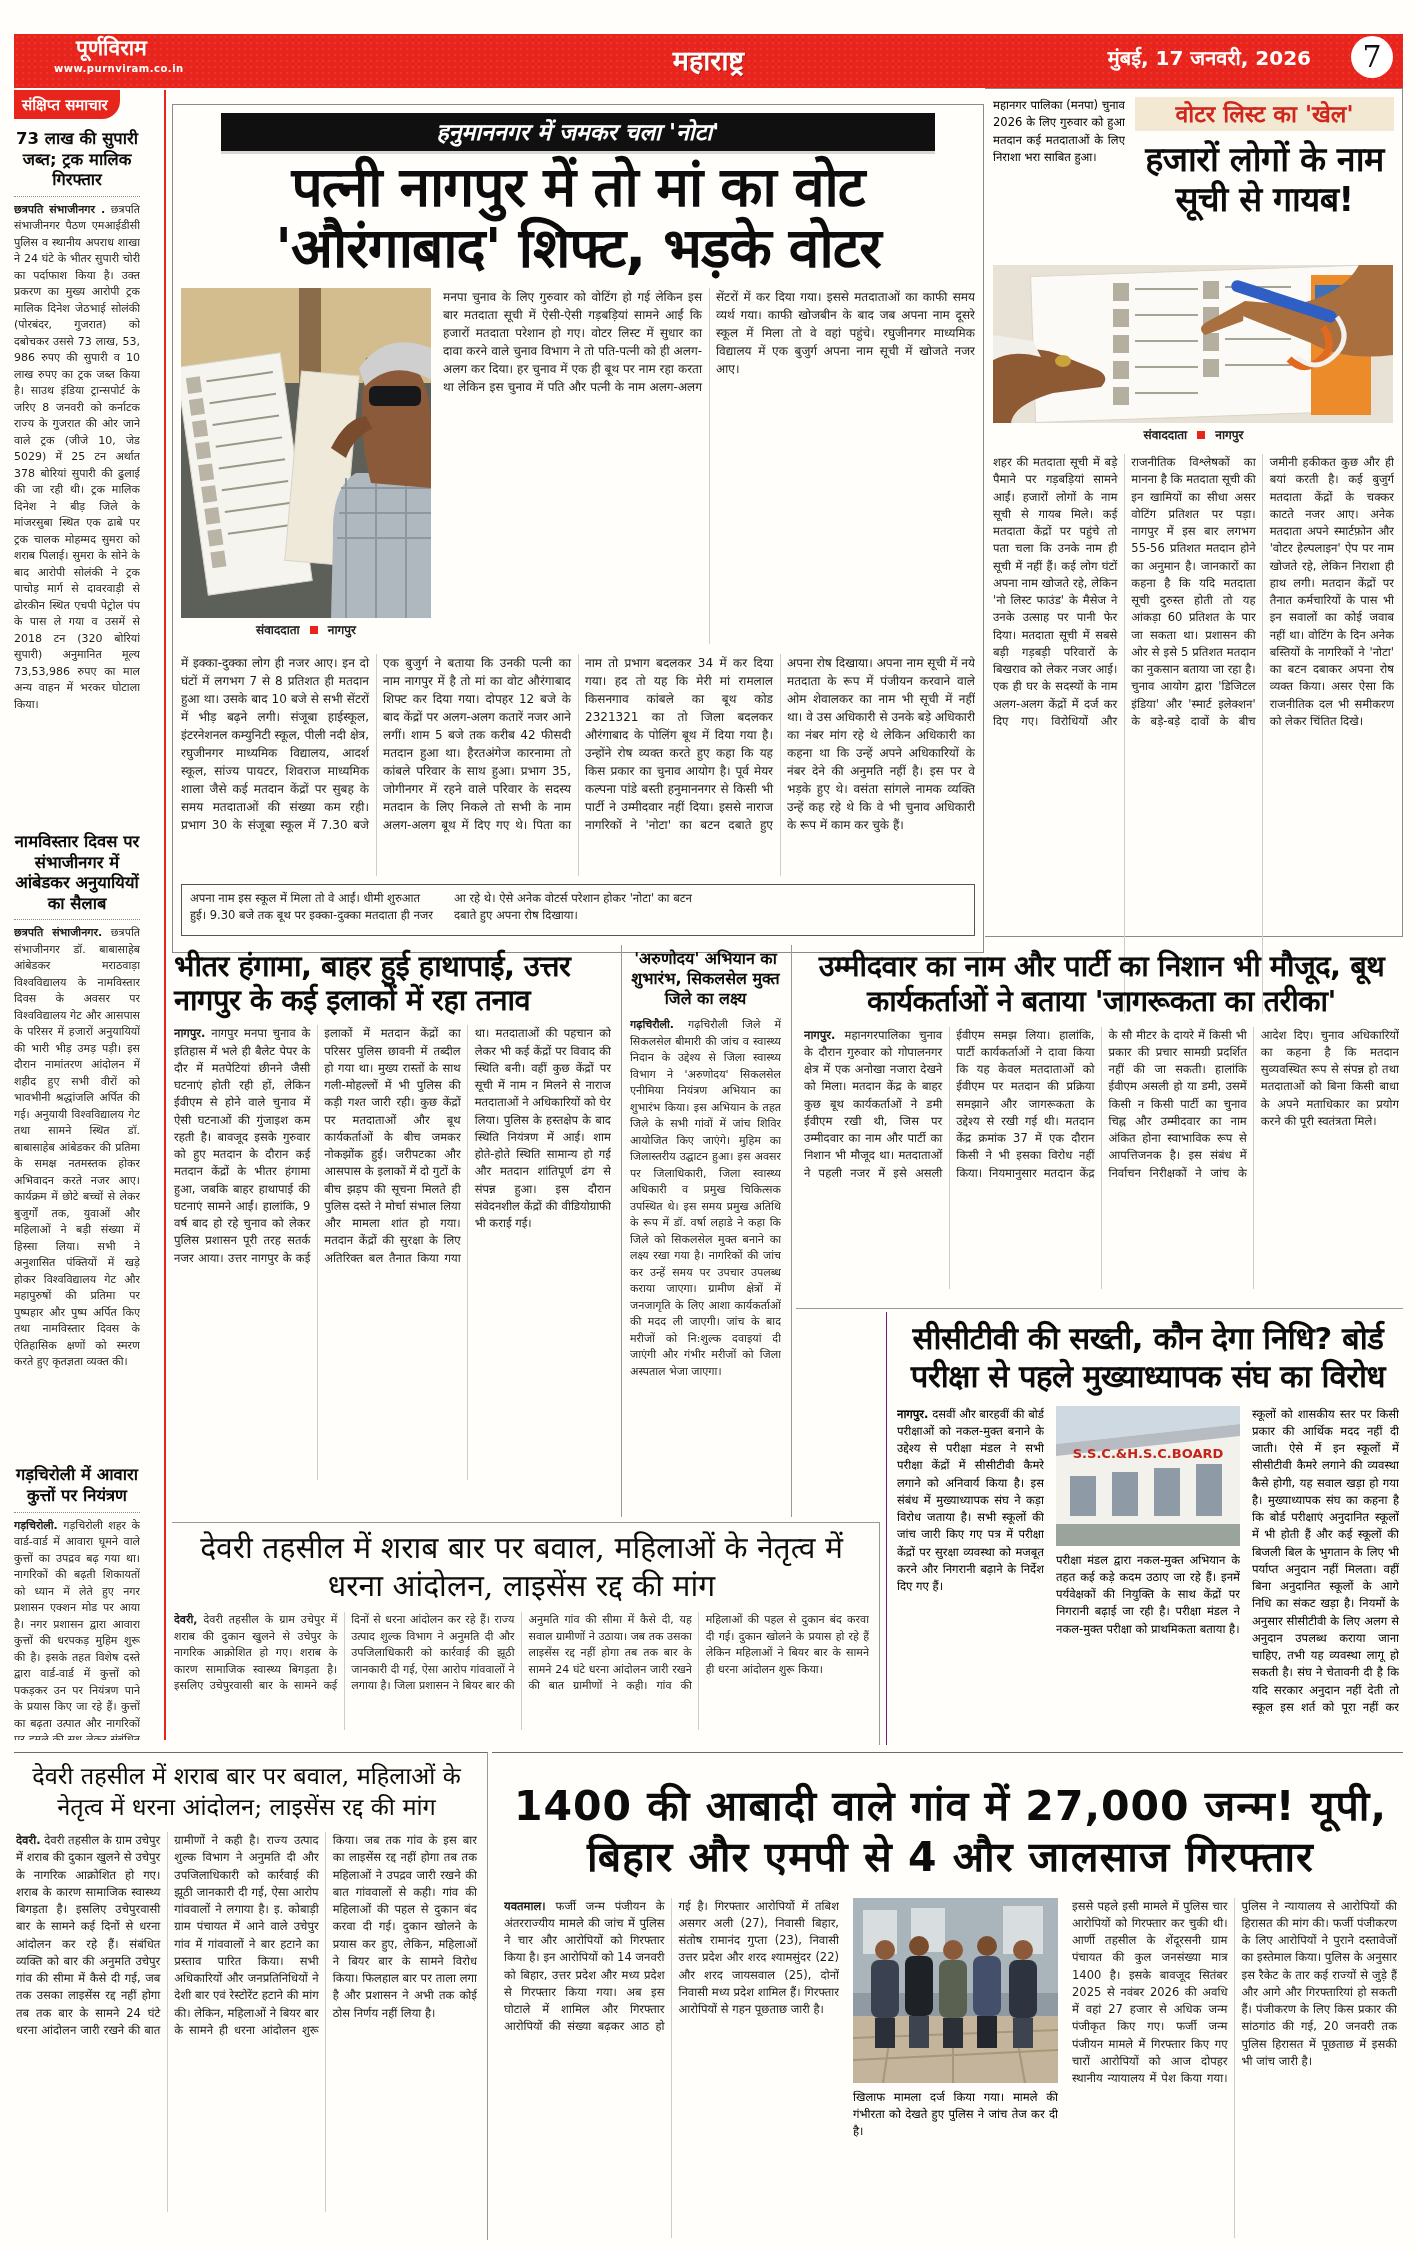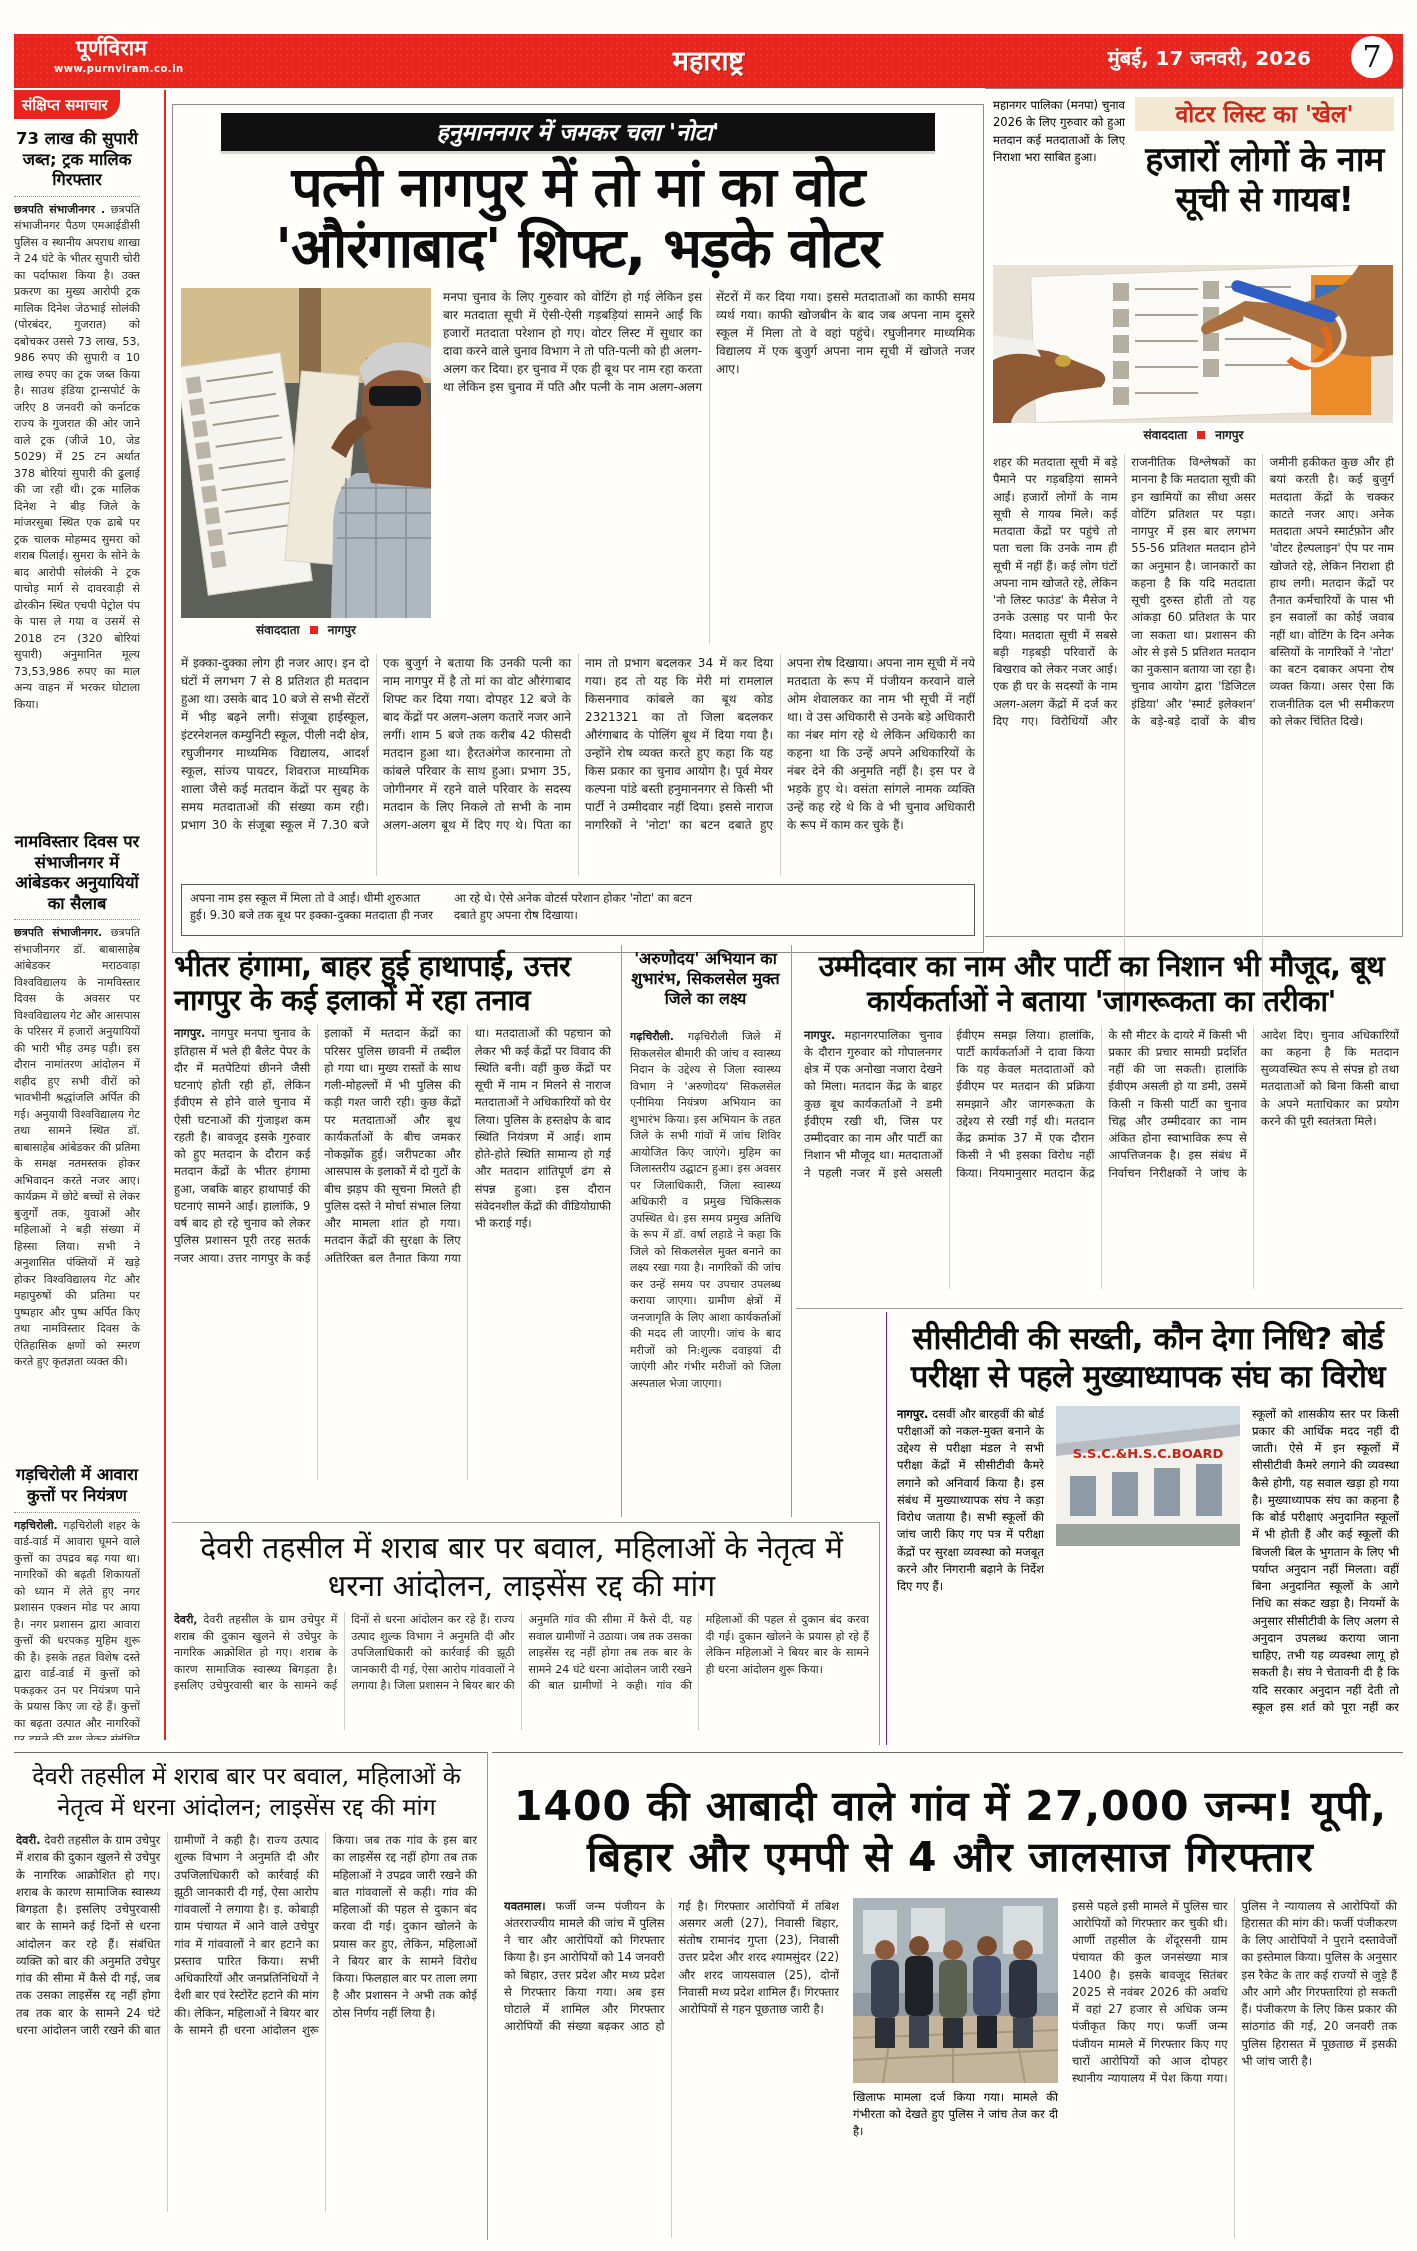--- a/index.html
+++ b/index.html
@@ -46,21 +46,21 @@
   .vt-right{flex:1;}
   .beige{background:#f3e9d2;color:#d0261b;font-weight:bold;font-size:23px;text-align:center;line-height:34px;height:34px;}
   .voter-hl{font-size:34px;font-weight:bold;text-align:center;line-height:1.18;margin-top:8px;letter-spacing:-.5px;}
   .voter-body{margin-top:8px;height:560px;font-size:11.5px;}
   
   .ruckus{position:absolute;left:172px;top:945px;width:450px;height:572px;border-right:1px solid #9b9992;box-sizing:border-box;padding:4px 10px 0 2px;}
   .ruckus h2{font-size:29px;line-height:1.18;letter-spacing:-.5px;}
   .ruckus .artbody{margin-top:8px;height:455px;font-size:11.5px;}
   .arunoday{position:absolute;left:626px;top:945px;width:166px;height:572px;border-right:1px solid #9b9992;box-sizing:border-box;padding:4px 10px 0 4px;}
   .arunoday h3{font-size:16px;text-align:center;line-height:1.25;}
-  .arunoday .artbody{margin-top:20px;height:468px;font-size:11px;column-count:1;}
+  .arunoday .artbody{margin-top:8px;height:468px;font-size:11px;column-count:1;}
   .evm{position:absolute;left:796px;top:945px;width:607px;height:364px;border-bottom:1px solid #9b9992;box-sizing:border-box;padding:4px 4px 0 8px;}
   .evm h2{font-size:29px;text-align:center;line-height:1.2;letter-spacing:-.5px;}
   .evm .artbody{margin-top:8px;height:262px;font-size:11.5px;}
   .cctv{position:absolute;left:886px;top:1312px;width:517px;height:433px;box-sizing:border-box;padding:8px 4px 0 10px;border-left:1px solid #701a75;}
   .cctv h2{font-size:31px;line-height:1.22;text-align:center;letter-spacing:-.5px;}
   .cctv-grid{display:grid;grid-template-columns:1fr 184px 1fr;gap:12px;margin-top:10px;height:310px;overflow:hidden;}
   .cctv-grid .txt{font-size:11.5px;line-height:1.5;text-align:justify;overflow:hidden;}
   .below{font-size:11.5px;line-height:1.5;text-align:justify;margin-top:6px;overflow:hidden;}
   .devari-mid{position:absolute;left:172px;top:1522px;width:708px;height:223px;border-top:1px solid #9b9992;border-right:1px solid #9b9992;box-sizing:border-box;padding:6px 10px 0 2px;}
   .devari-mid h2{font-family:"DejaVu Serif","Liberation Serif",serif;font-weight:500;font-size:30px;line-height:1.25;text-align:center;}
@@ -287,20 +287,23 @@
             <text x="92" y="52" text-anchor="middle" font-size="13" font-weight="bold" fill="#c42318">S.S.C.&amp;H.S.C.BOARD</text>
             <g fill="#8e9aa5">
               <rect x="14" y="70" width="26" height="40"></rect>
                 <rect x="56" y="66" width="26" height="44"></rect>
               <rect x="98" y="62" width="26" height="48"></rect>
                 <rect x="140" y="58" width="26" height="52"></rect>
             </g>
             <rect x="0" y="118" width="184" height="22" fill="#9aa49d"></rect>
           </svg>
         </figure>
+        <div class="below">
+          <span>परीक्षा मंडल द्वारा नकल-मुक्त अभियान के तहत कई कड़े कदम उठाए जा रहे हैं। इनमें पर्यवेक्षकों की नियुक्ति के साथ केंद्रों पर निगरानी बढ़ाई जा रही है। परीक्षा मंडल ने नकल-मुक्त परीक्षा को प्राथमिकता बताया है।</span>
+        </div>
       </div>
       <div class="txt">
         <span>स्कूलों को शासकीय स्तर पर किसी प्रकार की आर्थिक मदद नहीं दी जाती। ऐसे में इन स्कूलों में सीसीटीवी कैमरे लगाने की व्यवस्था कैसे होगी, यह सवाल खड़ा हो गया है। मुख्याध्यापक संघ का कहना है कि बोर्ड परीक्षाएं अनुदानित स्कूलों में भी होती हैं और कई स्कूलों की बिजली बिल के भुगतान के लिए भी पर्याप्त अनुदान नहीं मिलता। वहीं बिना अनुदानित स्कूलों के आगे निधि का संकट खड़ा है। नियमों के अनुसार सीसीटीवी के लिए अलग से अनुदान उपलब्ध कराया जाना चाहिए, तभी यह व्यवस्था लागू हो सकती है। संघ ने चेतावनी दी है कि यदि सरकार अनुदान नहीं देती तो स्कूल इस शर्त को पूरा नहीं कर पाएंगे।</span>
       </div>
     </div>
   </section>
 
   <section class="devari-mid">
     <h2>देवरी तहसील में शराब बार पर बवाल, महिलाओं के नेतृत्व में धरना आंदोलन, लाइसेंस रद्द की मांग</h2>
     <div class="artbody c4">

